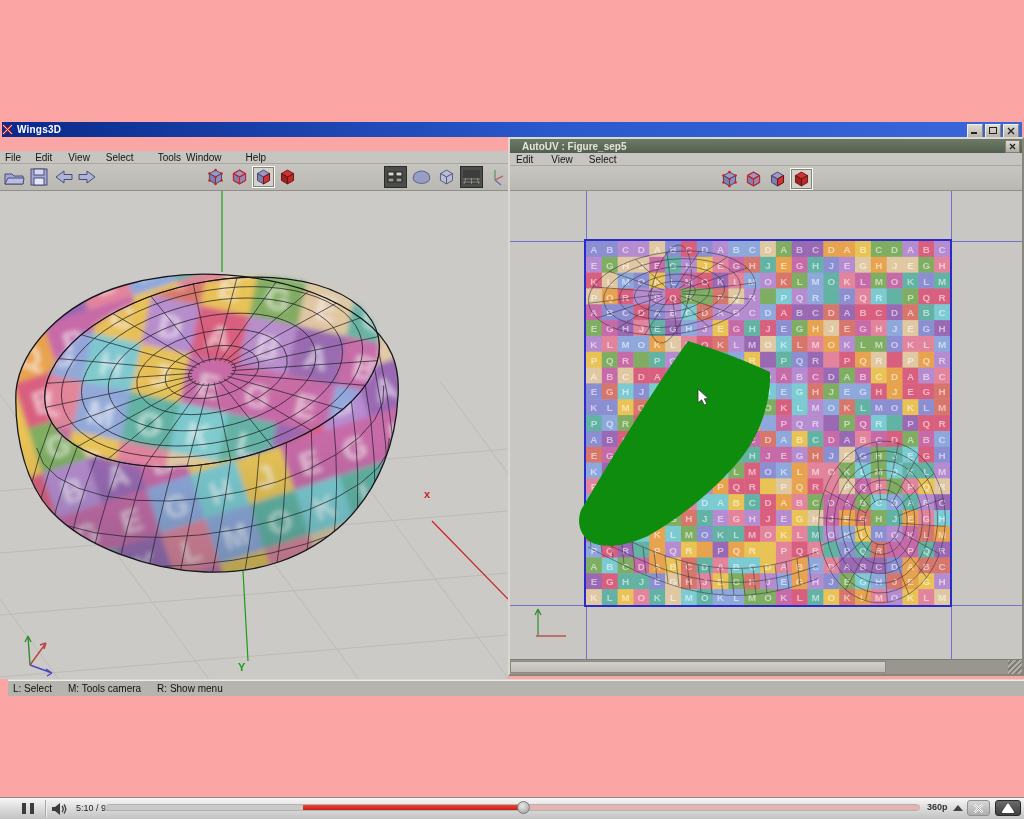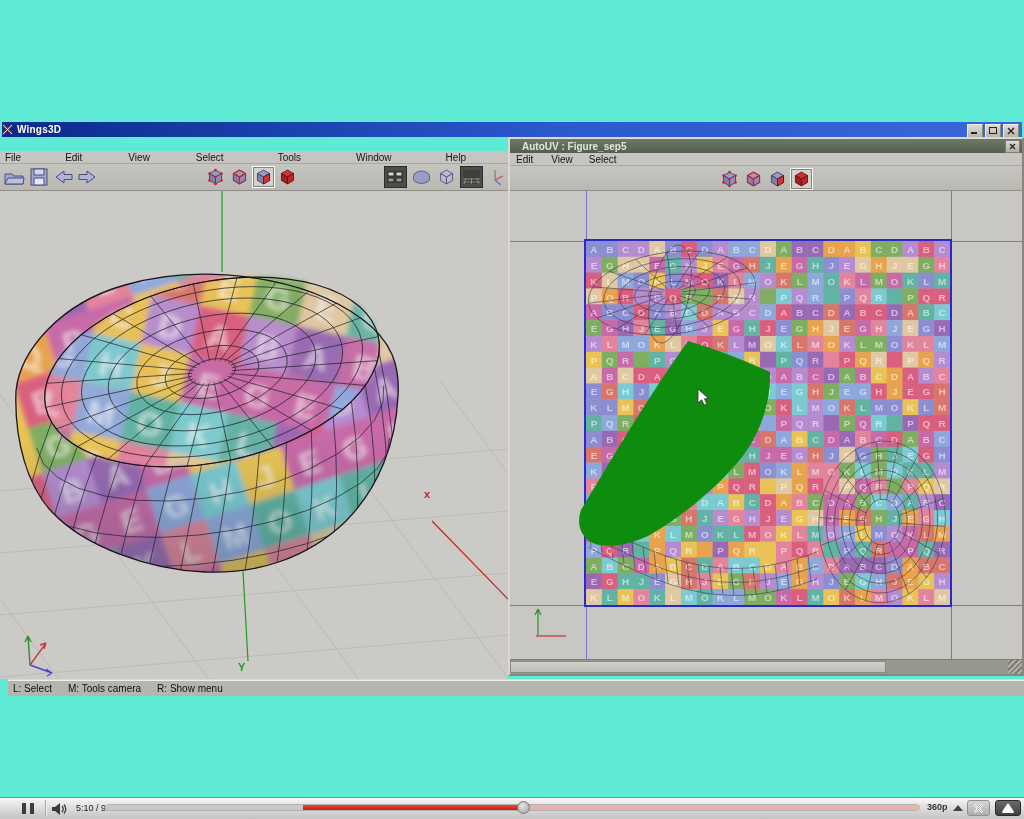--- a/index.html
+++ b/index.html
@@ -1,16 +1,16 @@
 <!DOCTYPE html>
 <html><head>
 <meta charset="utf-8">
 <style>
   html,body{margin:0;padding:0;background:#000;}
-  #screen{position:relative;width:1024px;height:819px;background:#5eead4;overflow:hidden;
+  #screen{position:relative;width:1024px;height:819px;background:#fca5a5;overflow:hidden;
           font-family:"Liberation Sans",sans-serif;}
   .abs{position:absolute;}
 
   
   #w3d-title{left:2px;top:122px;width:1020px;height:15px;
     background:linear-gradient(90deg,#0a2a8a,#2a5ace 55%,#3a66d8);
     display:flex;align-items:center;color:#fff;font-size:10px;font-weight:bold;}
   #w3d-title .ttl{margin-left:4px;letter-spacing:.2px;}
   .winbtns{position:absolute;right:3px;top:1.5px;display:flex;gap:2px;}
   .winbtn{width:14px;height:12px;background:linear-gradient(#dedbd4,#b8b4aa);
@@ -22,21 +22,21 @@
     color:#d9d9cf;font-size:10px;display:flex;align-items:center;padding-left:4px;box-sizing:border-box;}
   #uv-window{left:508px;top:137px;width:516px;height:539px;box-sizing:border-box;
     background:#c7c6c2;border:2px solid #dcd8d0;border-right-color:#8a867e;border-bottom-color:#8a867e;}
   #uv-title{position:relative;height:14px;background:linear-gradient(#6b7a66,#535f4e);
     color:#e4e4da;font-size:10px;font-weight:bold;display:flex;align-items:center;padding-left:12px;}
   #uv-close{position:absolute;right:2px;top:1px;width:13px;height:11px;
     background:linear-gradient(#dedbd4,#b0aca2);border:1px solid #827e76;
     display:flex;align-items:center;justify-content:center;}
   .menubar{height:13px;background:#c6c5c1;font-size:10px;color:#141414;
     display:flex;align-items:center;}
-  #w3d-menubar{left:0;top:151px;width:510px;border-bottom:1px solid #a8a7a2;box-sizing:border-box;gap:30px;}
+  #w3d-menubar{left:0;top:151px;width:510px;border-bottom:1px solid #a8a7a2;box-sizing:border-box;}
   .menubar span{margin-left:14px;}
   .toolbar{background:linear-gradient(#c6c5c0,#b9b8b2);border-bottom:1px solid #8f8e88;box-sizing:border-box;}
   #w3d-toolbar{left:0;top:164px;width:510px;height:27px;}
   .icon-btn{position:absolute;top:2px;width:23px;height:22px;display:flex;align-items:center;justify-content:center;}
   .icon-btn.pressed{background:#d2d2cb;box-shadow:inset 0 0 0 1px #fafaf6, inset 0 0 0 2px #83837c;}
   .icon-btn.dark{background:#4c4c4a;box-shadow:inset 0 0 0 1px #2c2c2a;}
 
   #viewport3d{left:0;top:191px;width:508px;height:488px;background:#cbcac6;overflow:hidden;}
   #statusbar{left:8px;top:679px;width:1024px;height:17px;background:#b5b4ae;
     border-top:1px solid #d8d7d2;box-shadow:inset 0 1px 0 #efeeea;
@@ -114,21 +114,21 @@
     </div>
   </div>
 
 
   <div class="abs menubar" id="w3d-menubar">
     <span style="margin-left:5px">File</span>
     <span>Edit</span>
     <span style="margin-left:16px">View</span>
     <span style="margin-left:16px">Select</span>
     <span style="margin-left:24px">Tools</span>
-    <span style="margin-left:25px">Window</span>
+    <span style="margin-left:5px">Window</span>
     <span style="margin-left:24px">Help</span>
   </div>
 
   <div class="abs toolbar" id="w3d-toolbar">
     <div class="icon-btn" style="left:3px">
       <svg width="21" height="17" viewBox="0 0 21 17">
         <path d="M1,15 L1,5 L8,5 L10,7 L19,7 L19,15 Z" fill="#a3a9d4" stroke="#4c4c78"></path>
         <path d="M1,15 L4,9 L20,9 L19,15 Z" fill="#b9bee2" stroke="#4c4c78"></path>
         </svg>
     </div>

